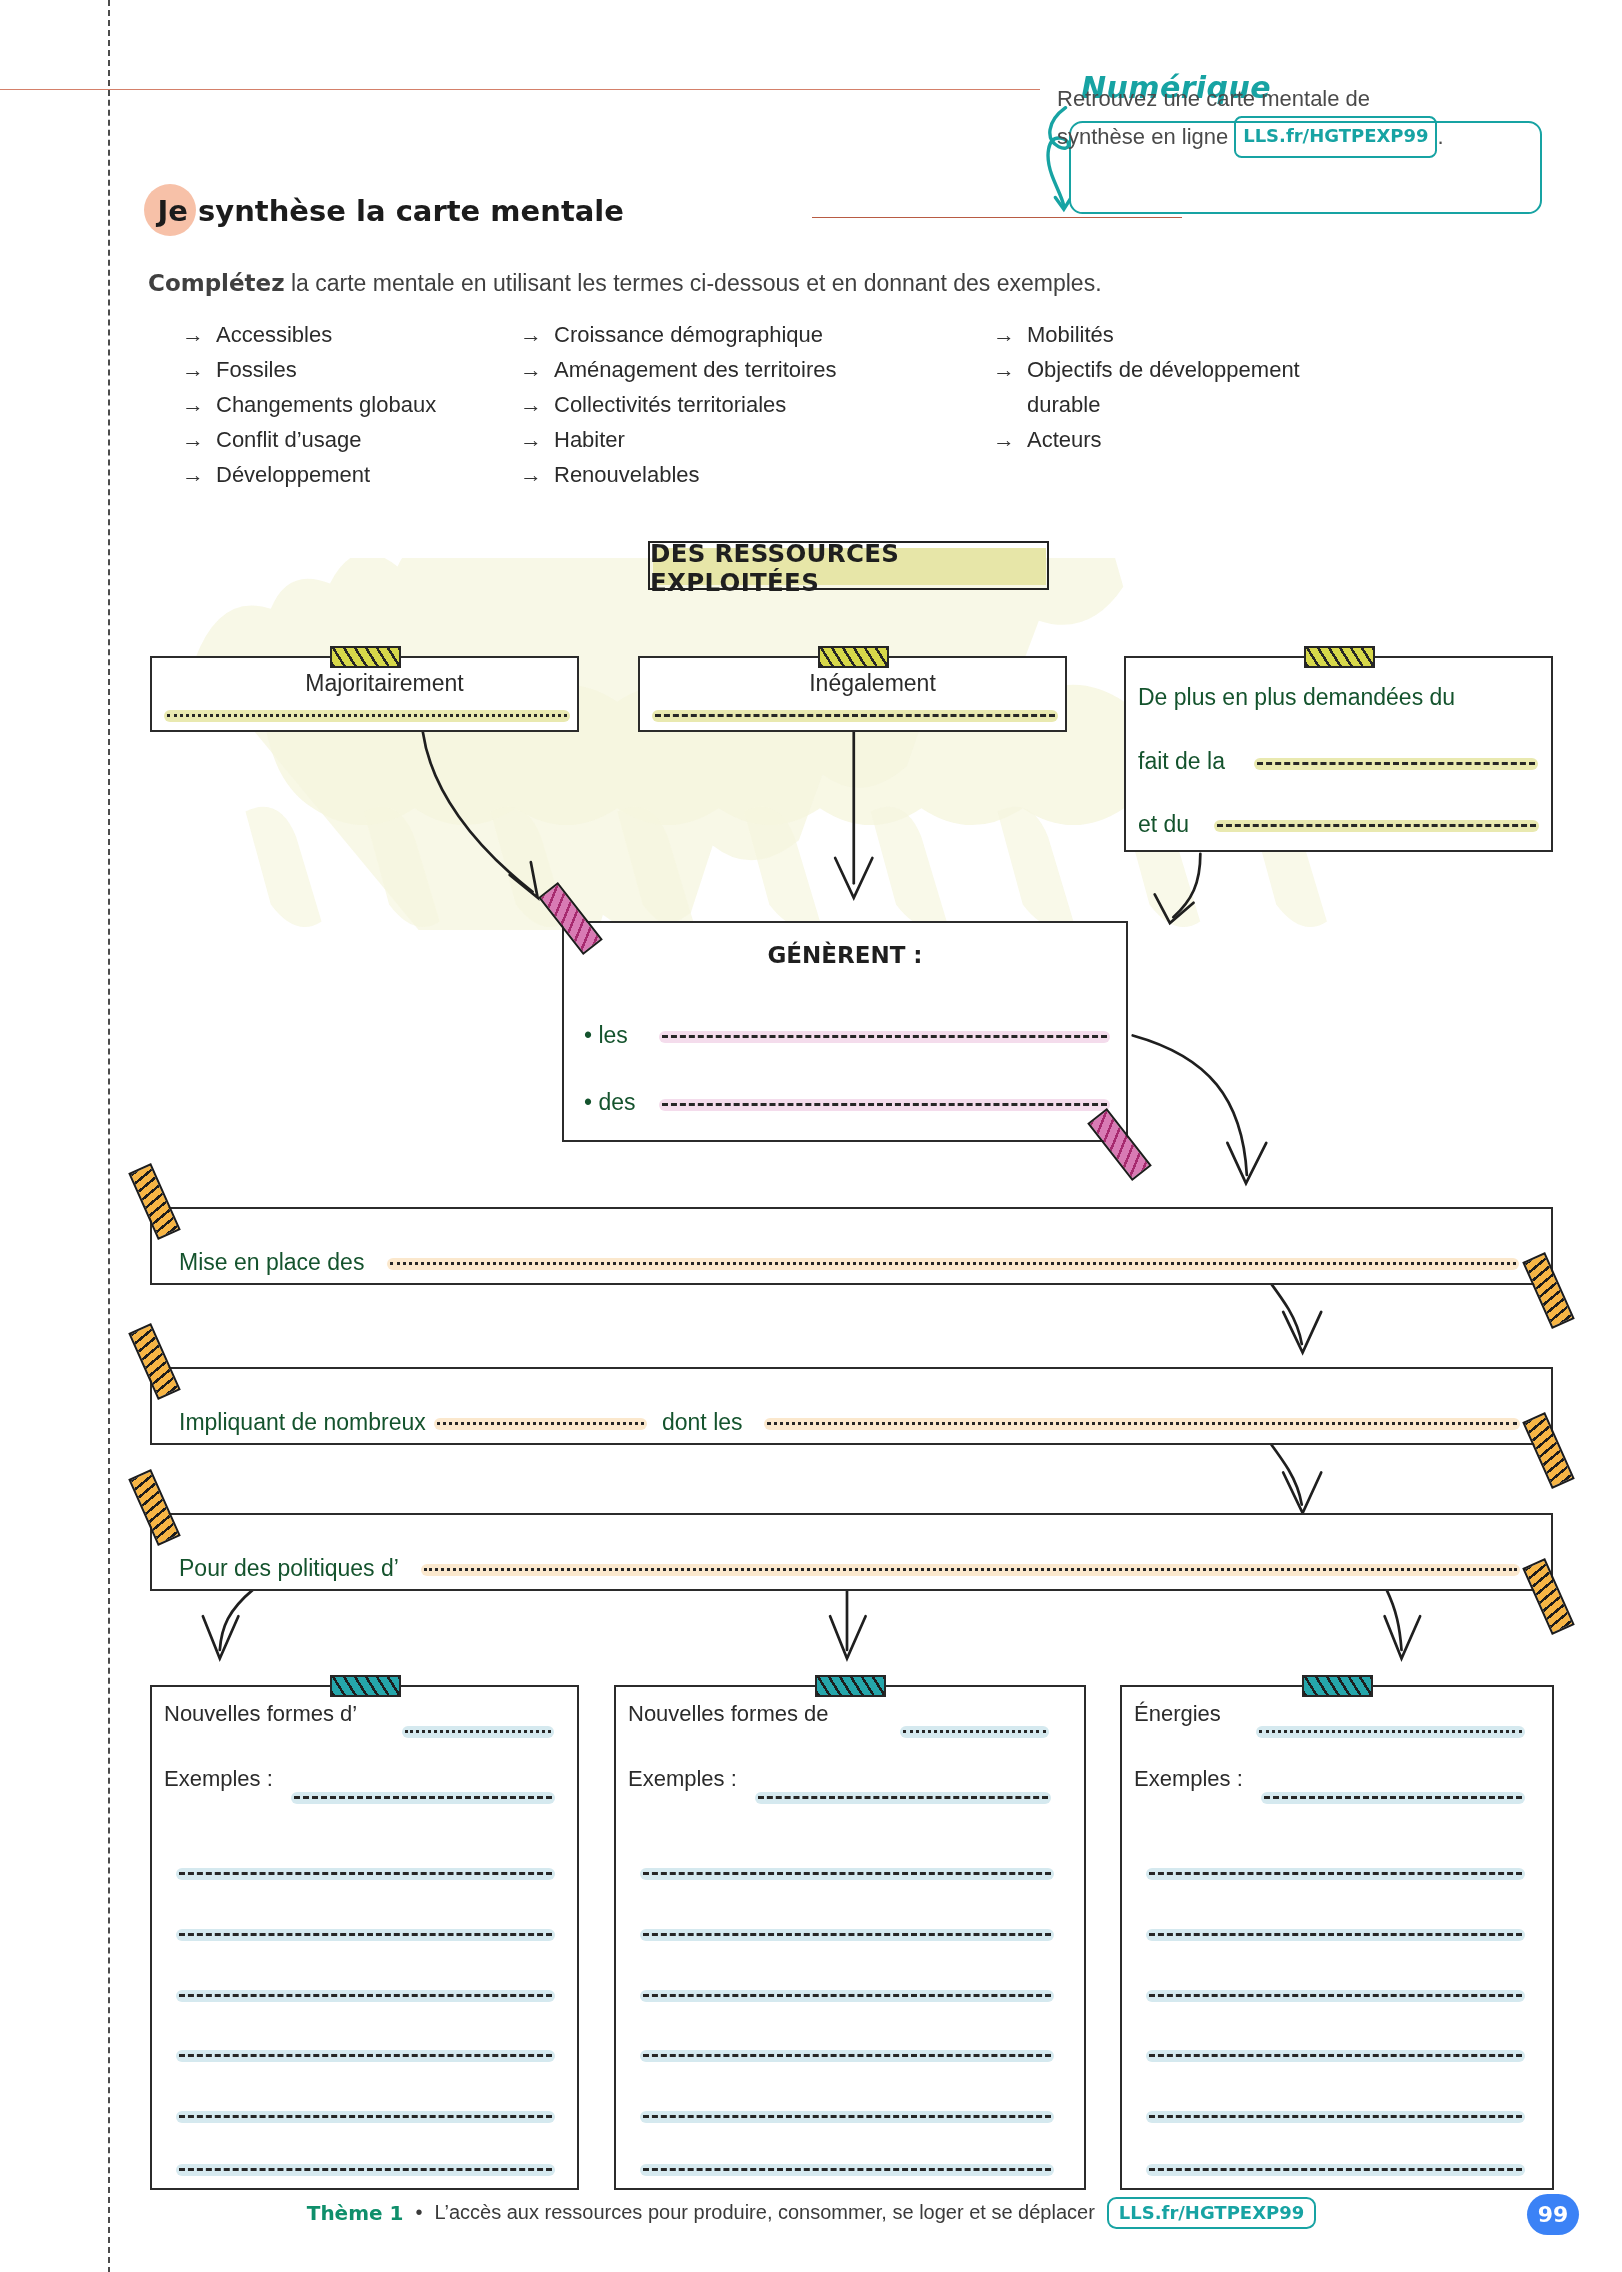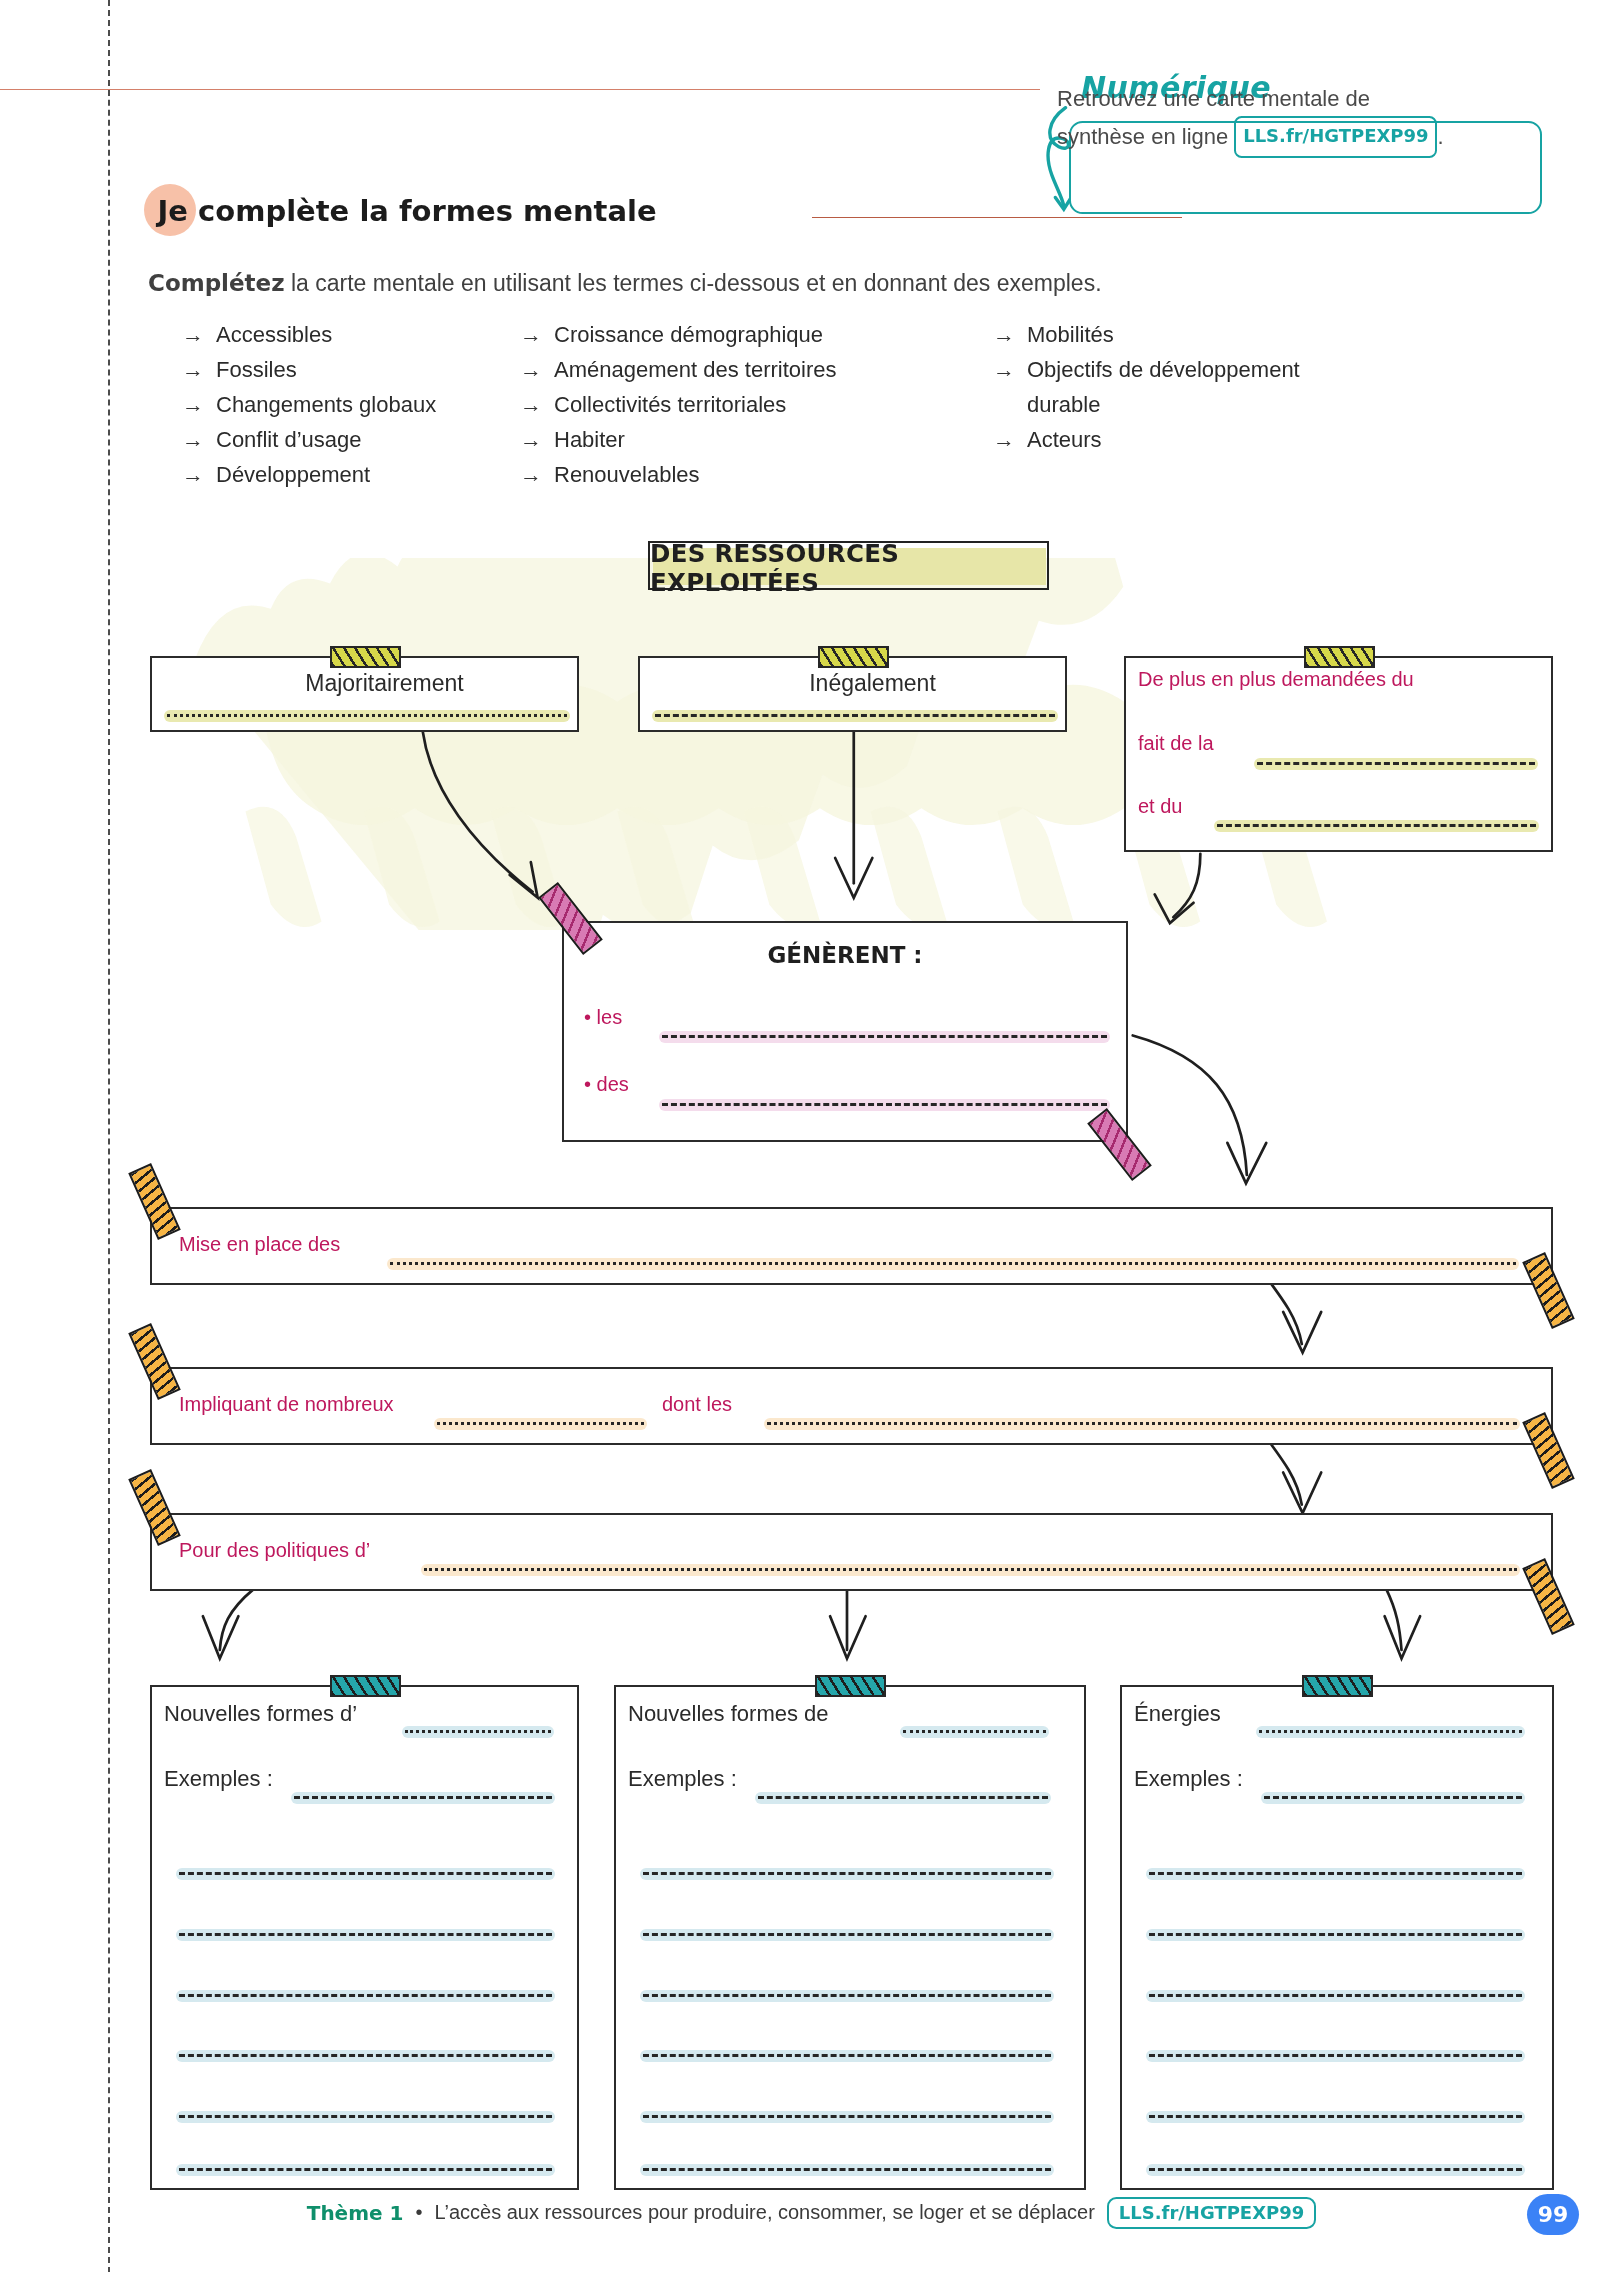--- a/index.html
+++ b/index.html
@@ -158,21 +158,21 @@
 
   .hdr-center{
     position:absolute; left:0; width:100%; text-align:center;
     font-size:23px; color:#2b2b2b;padding-left:40px;
   }
   .bold-center{
     position:absolute; left:0; width:100%; text-align:center;
     font-family:"DejaVu Sans", sans-serif;
     font-size:23px; font-weight:bold; color:#1f1f1f;
   }
-  .txt{ position:absolute; font-size:20px; color:#be185d; white-space:nowrap; }
+  .txt{ position:absolute; font-size:23px; color:#14532d; white-space:nowrap;margin-top:16px; }
   .txt-sm{ position:absolute; font-size:22px; color:#2b2b2b; white-space:nowrap; }
 
   
   .footer{ position:absolute; left:0; top:2197px; width:1623px; height:51px; }
   .foot-inner{
     position:absolute; left:0; top:0; width:1623px;
     display:flex; align-items:center; justify-content:center; gap:12px;
   }
   .foot-theme{
     font-family:"DejaVu Sans", sans-serif;
@@ -207,21 +207,21 @@
   <div class="num-box"></div>
   <div class="num-text">
     <span>Retrouvez une carte mentale de</span><br>
     <span>synthèse en ligne</span>
     <span class="lls-pill">LLS.fr/HGTPEXP99</span><span>.</span>
   </div>
 </div>
 
 <div class="head-wrap">
   <div class="head-dot"></div>
-  <div class="head-title">Je complète la formes mentale</div>
+  <div class="head-title">Je synthèse la carte mentale</div>
   <div class="head-rule"></div>
 </div>
 
 <div class="instr">
   <b>Complétez</b><span> la carte mentale en utilisant les termes ci-dessous et en donnant des exemples.</span>
 </div>
 
 <div class="terms">
   <div class="term-col c1">
     <div class="term">Accessibles</div>

